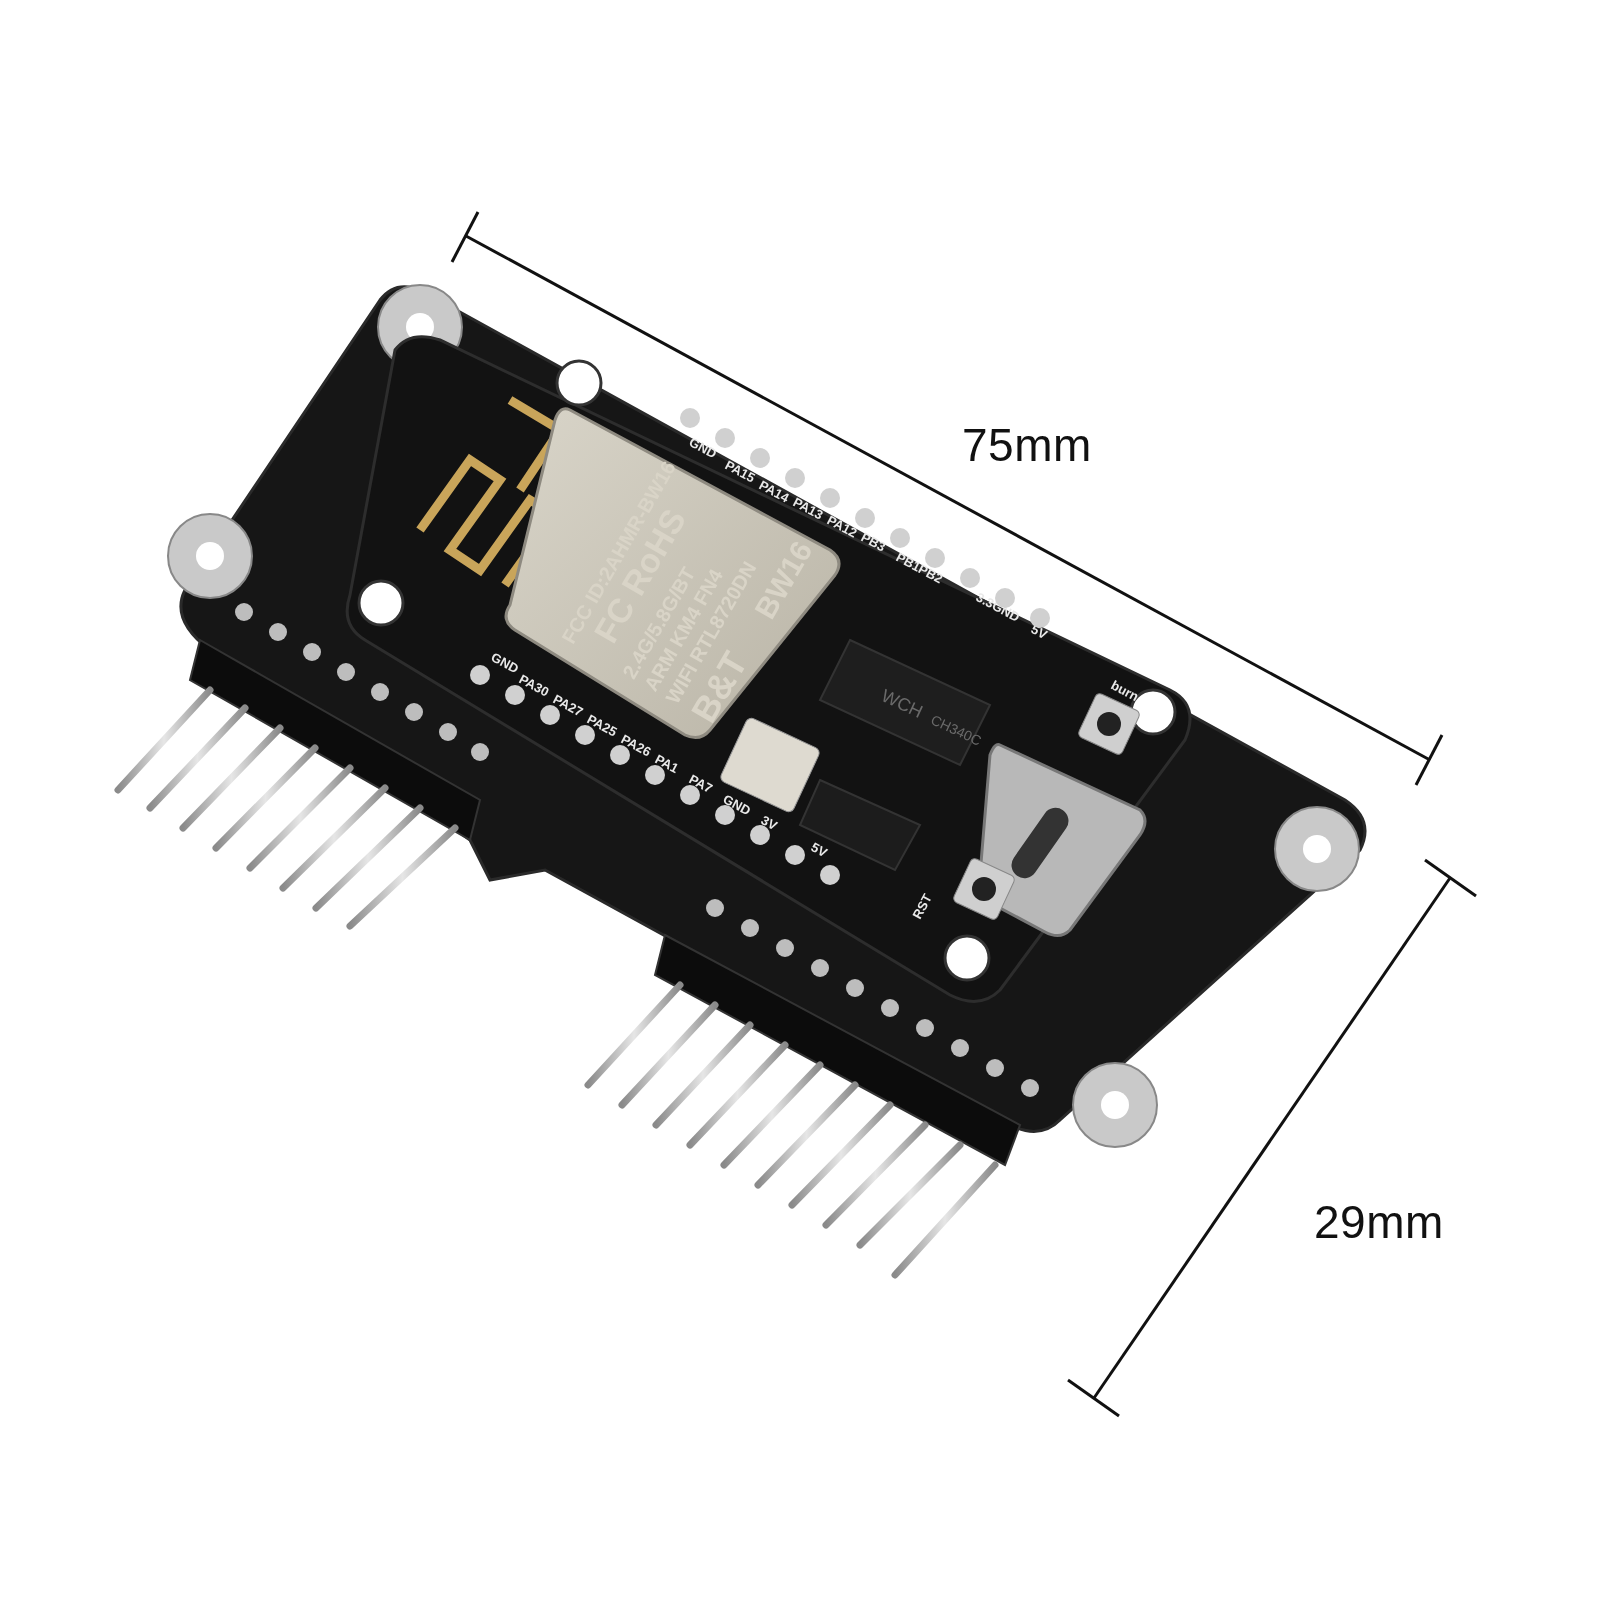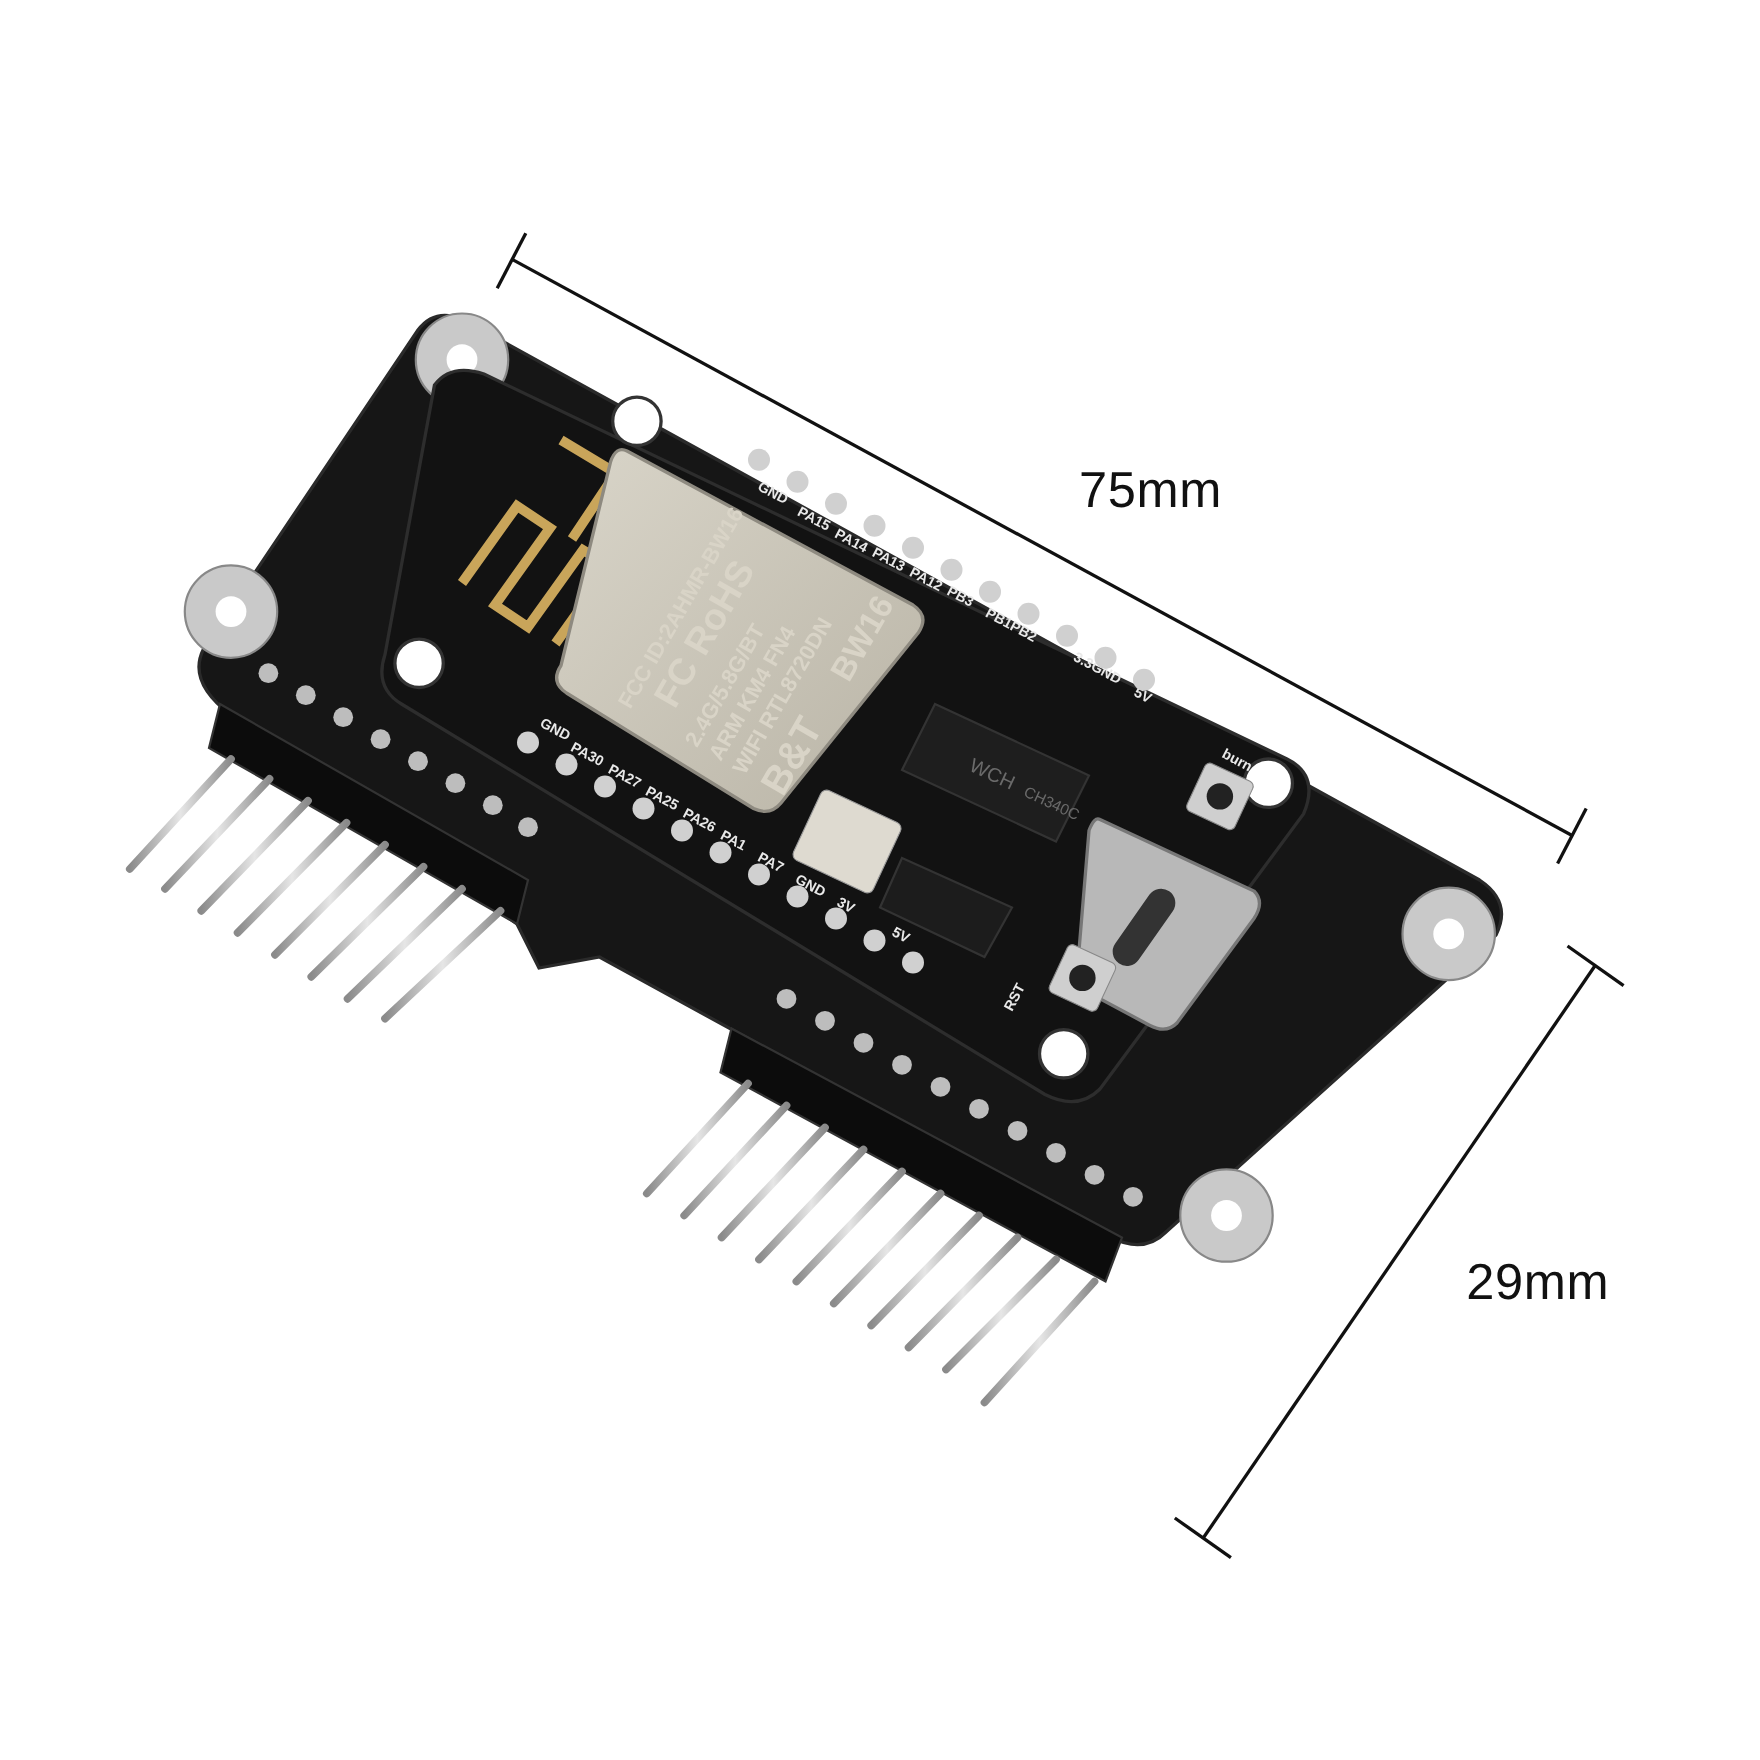--- a/index.html
+++ b/index.html
@@ -1,20 +1,20 @@
 <!DOCTYPE html>
 <html><head>
 <meta charset="utf-8">
 <style>
   html, body { margin:0; padding:0; background:#ffffff; }
   body { width:1600px; height:1600px; position:relative; overflow:hidden; font-family:"Liberation Sans", sans-serif; }
   #stage { position:absolute; left:0; top:0; width:1600px; height:1600px; }
-  .dim-label { position:absolute; font-family:"Liberation Sans", sans-serif; font-size:46px; color:#111; letter-spacing:0.5px;margin-left:19px; }
+  .dim-label { position:absolute; font-family:"Liberation Sans", sans-serif; font-size:46px; color:#111; letter-spacing:0.5px; }
   #dim-length-label { left:962px; top:418px; }
-  #dim-width-label { left:1314px; top:1138px; }
+  #dim-width-label { left:1314px; top:1195px; }
   svg text.silk { font-family:"Liberation Sans", sans-serif; fill:#e9e9e9; font-weight:bold; }
   svg text.can { font-family:"Liberation Sans", sans-serif; fill:#d9d4c7; font-weight:bold; }
   svg text.chip { font-family:"Liberation Sans", sans-serif; fill:#6a6a6a; }
 </style>
 </head>
 <body>
 
 <div id="stage">
 <svg width="1600" height="1600" viewBox="0 0 1600 1600" xmlns="http://www.w3.org/2000/svg">
   <defs>

